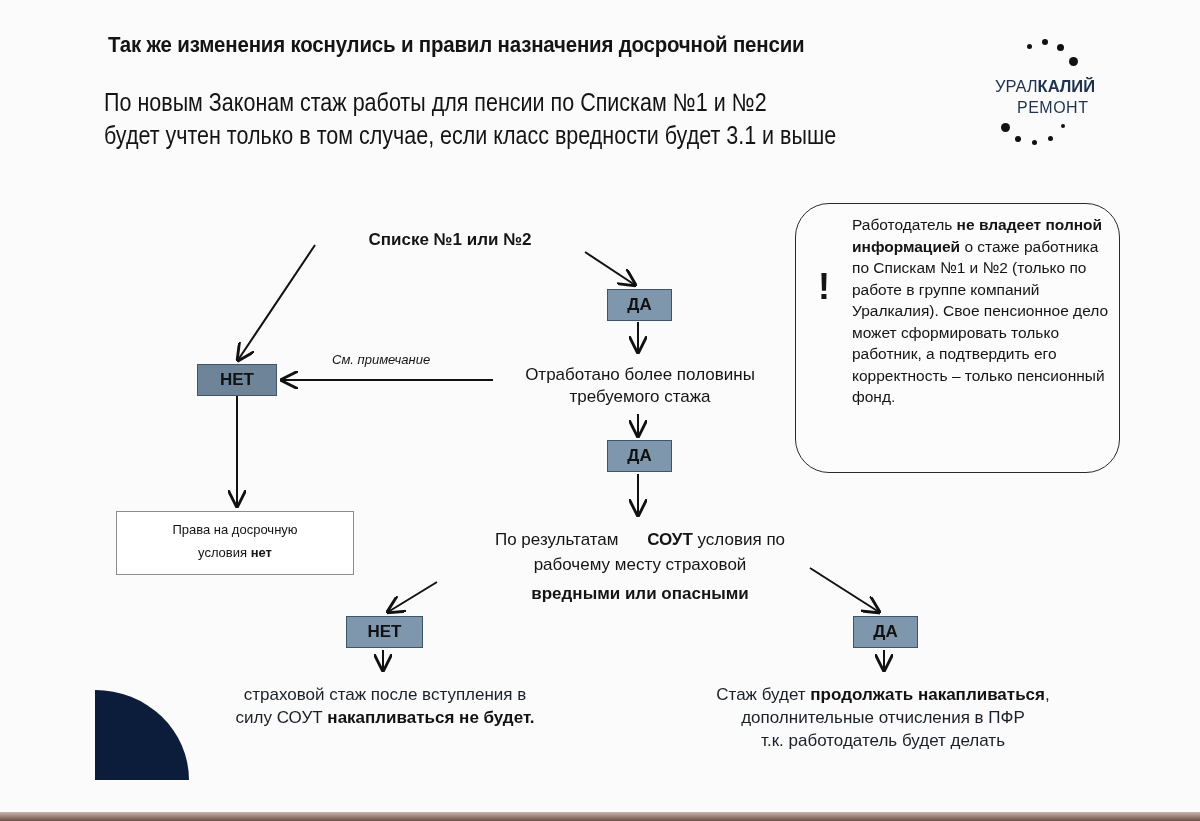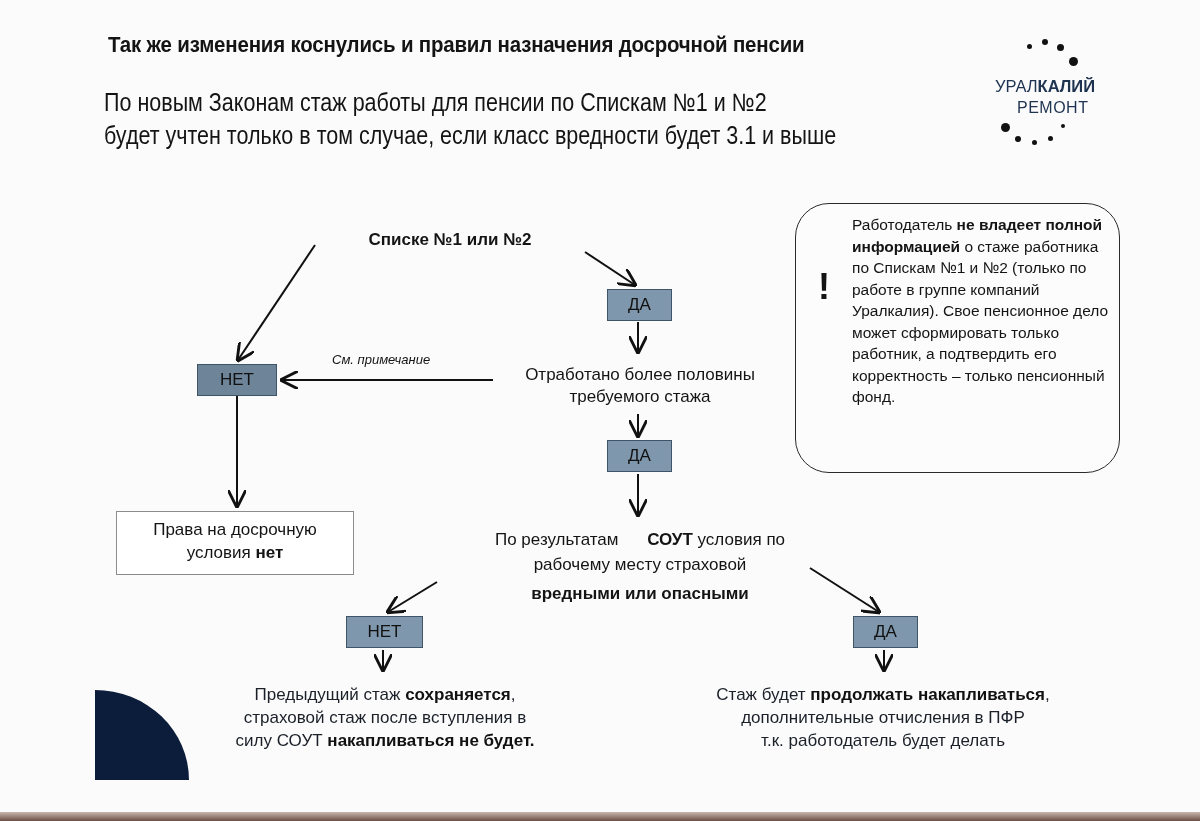--- a/index.html
+++ b/index.html
@@ -39,26 +39,26 @@
       position: absolute; left: 32px; top: 64px; font-size: 16px; color: #1e3350; letter-spacing: 0.5px;
     }
 
     svg.arrows { position: absolute; left: 0; top: 0; width: 1200px; height: 821px; pointer-events: none; }
 
     .node { position: absolute; text-align: center; font-size: 17px; line-height: 22px; }
     .node.bold { font-weight: bold; }
     .node b { font-weight: bold; margin-left: 24px; }
     .tag {
       position: absolute; background: #7f97ad; border: 1.5px solid #3f5567;
-      font-weight: normal; font-size: 17px; text-align: center; line-height: 30px; color: #111;
+      font-weight: bold; font-size: 17px; text-align: center; line-height: 30px; color: #111;
     }
     .tag.dark { background: #6d8499; }
     .outbox {
       position: absolute; border: 1px solid #8c8c8c; background: #fff;
-      text-align: center; font-size: 17px; line-height: 23px;
+      text-align: center; font-size: 13px; line-height: 23px;
       padding-top: 6px; box-sizing: border-box;
     }
     .note-label {
       position: absolute; left: 332px; top: 352px; font-size: 13px; font-style: italic; white-space: nowrap;
     }
     .callout {
       position: absolute; left: 795px; top: 203px; width: 325px; height: 270px;
       border: 1.5px solid #2a2a2a; border-radius: 34px; box-sizing: border-box; background: #fcfcfc;
     }
     .callout .bang {
@@ -146,21 +146,20 @@
     <div><span>По результатам </span><b>СОУТ</b><span> условия по</span></div>
     <div>рабочему месту страховой</div>
     <div style="font-weight:bold;margin-top:4px;">вредными или опасными</div>
   </div>
 
   <div class="tag" style="left:346px;top:616px;width:75px;height:30px;">НЕТ</div>
 
   <div class="tag" style="left:853px;top:616px;width:63px;height:30px;">ДА</div>
 
   <div class="result" style="left:190px;top:683px;width:390px;">
-    <div><span>Предыдущий стаж </span><b>сохраняется</b><span>,</span></div>
     <div>страховой стаж после вступления в</div>
     <div><span>силу СОУТ </span><b>накапливаться не будет.</b></div>
   </div>
 
   <div class="result" style="left:668px;top:683px;width:430px;">
     <div><span>Стаж будет </span><b>продолжать накапливаться</b><span>,</span></div>
     <div>дополнительные отчисления в ПФР</div>
     <div>т.к. работодатель будет делать</div>
   </div>
 

